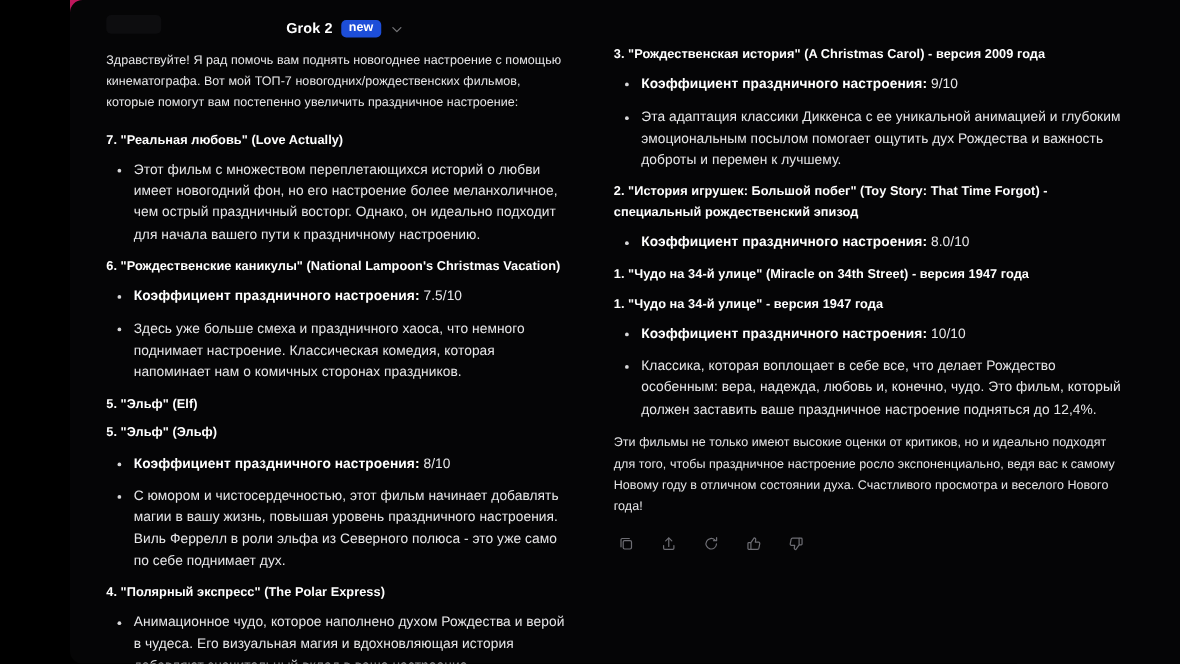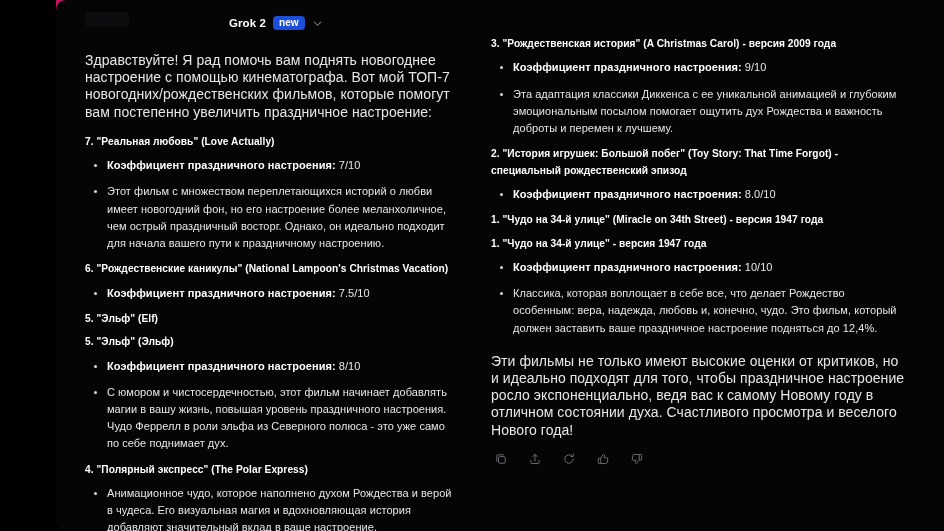--- a/index.html
+++ b/index.html
@@ -66,22 +66,22 @@
     width: 888px; height: 495px;
     display: flex;
     padding: 0 24px 0 29px;
     gap: 34px;
   }
   .col { width: 372px; flex: 0 0 372px; }
   .col.right { width: 414px; flex: 0 0 414px; }
 
   .block { margin: 0 0 2px; }
   p.para {
-    font-size: 14px; line-height: 17.2px;
-    color: #e7e7e9; margin: 16px 0 13px;
+    font-size: 10px; line-height: 17.2px;
+    color: #e7e7e9; margin: 4px 0 13px;
     letter-spacing: .05px;
   }
   h3.head {
     font-size: 10.2px; line-height: 16.4px;
     font-weight: bold; color: #ffffff;
     margin: 9px 0 7px;
     letter-spacing: .05px;
   }
   h3.head.tight { margin-top: 0; }
   ul.bullets { list-style: none; margin: 0 0 8px; padding: 0; }
@@ -139,38 +139,38 @@
 
     <div class="cols">
 
       <div class="col left">
 
         <p class="para">Здравствуйте! Я рад помочь вам поднять новогоднее настроение с помощью кинематографа. Вот мой ТОП-7 новогодних/рождественских фильмов, которые помогут вам постепенно увеличить праздничное настроение:</p>
 
         <div class="block">
           <h3 class="head tight">7. "Реальная любовь" (Love Actually)</h3>
           <ul class="bullets">
-            <li><span class="lbl">Коэффициент праздничного настроения:</span> <span>7/10</span></li>
             <li>Этот фильм с множеством переплетающихся историй о любви имеет новогодний фон, но его настроение более меланхоличное, чем острый праздничный восторг. Однако, он идеально подходит для начала вашего пути к праздничному настроению.</li>
           </ul>
         </div>
 
         <div class="block">
           <h3 class="head">6. "Рождественские каникулы" (National Lampoon's Christmas Vacation)</h3>
           <ul class="bullets">
             <li><span class="lbl">Коэффициент праздничного настроения:</span> <span>7.5/10</span></li>
+            <li>Здесь уже больше смеха и праздничного хаоса, что немного поднимает настроение. Классическая комедия, которая напоминает нам о комичных сторонах праздников.</li>
           </ul>
         </div>
 
         <div class="block">
           <h3 class="head">5. "Эльф" (Elf)</h3>
           <h3 class="head tight">5. "Эльф" (Эльф)</h3>
           <ul class="bullets">
             <li><span class="lbl">Коэффициент праздничного настроения:</span> <span>8/10</span></li>
-            <li>С юмором и чистосердечностью, этот фильм начинает добавлять магии в вашу жизнь, повышая уровень праздничного настроения. Чудо Феррелл в роли эльфа из Северного полюса - это уже само по себе поднимает дух.</li>
+            <li>С юмором и чистосердечностью, этот фильм начинает добавлять магии в вашу жизнь, повышая уровень праздничного настроения. Виль Феррелл в роли эльфа из Северного полюса - это уже само по себе поднимает дух.</li>
           </ul>
         </div>
 
         <div class="block">
           <h3 class="head">4. "Полярный экспресс" (The Polar Express)</h3>
           <ul class="bullets">
             <li>Анимационное чудо, которое наполнено духом Рождества и верой в чудеса. Его визуальная магия и вдохновляющая история добавляют значительный вклад в ваше настроение.</li>
           </ul>
         </div>
 

